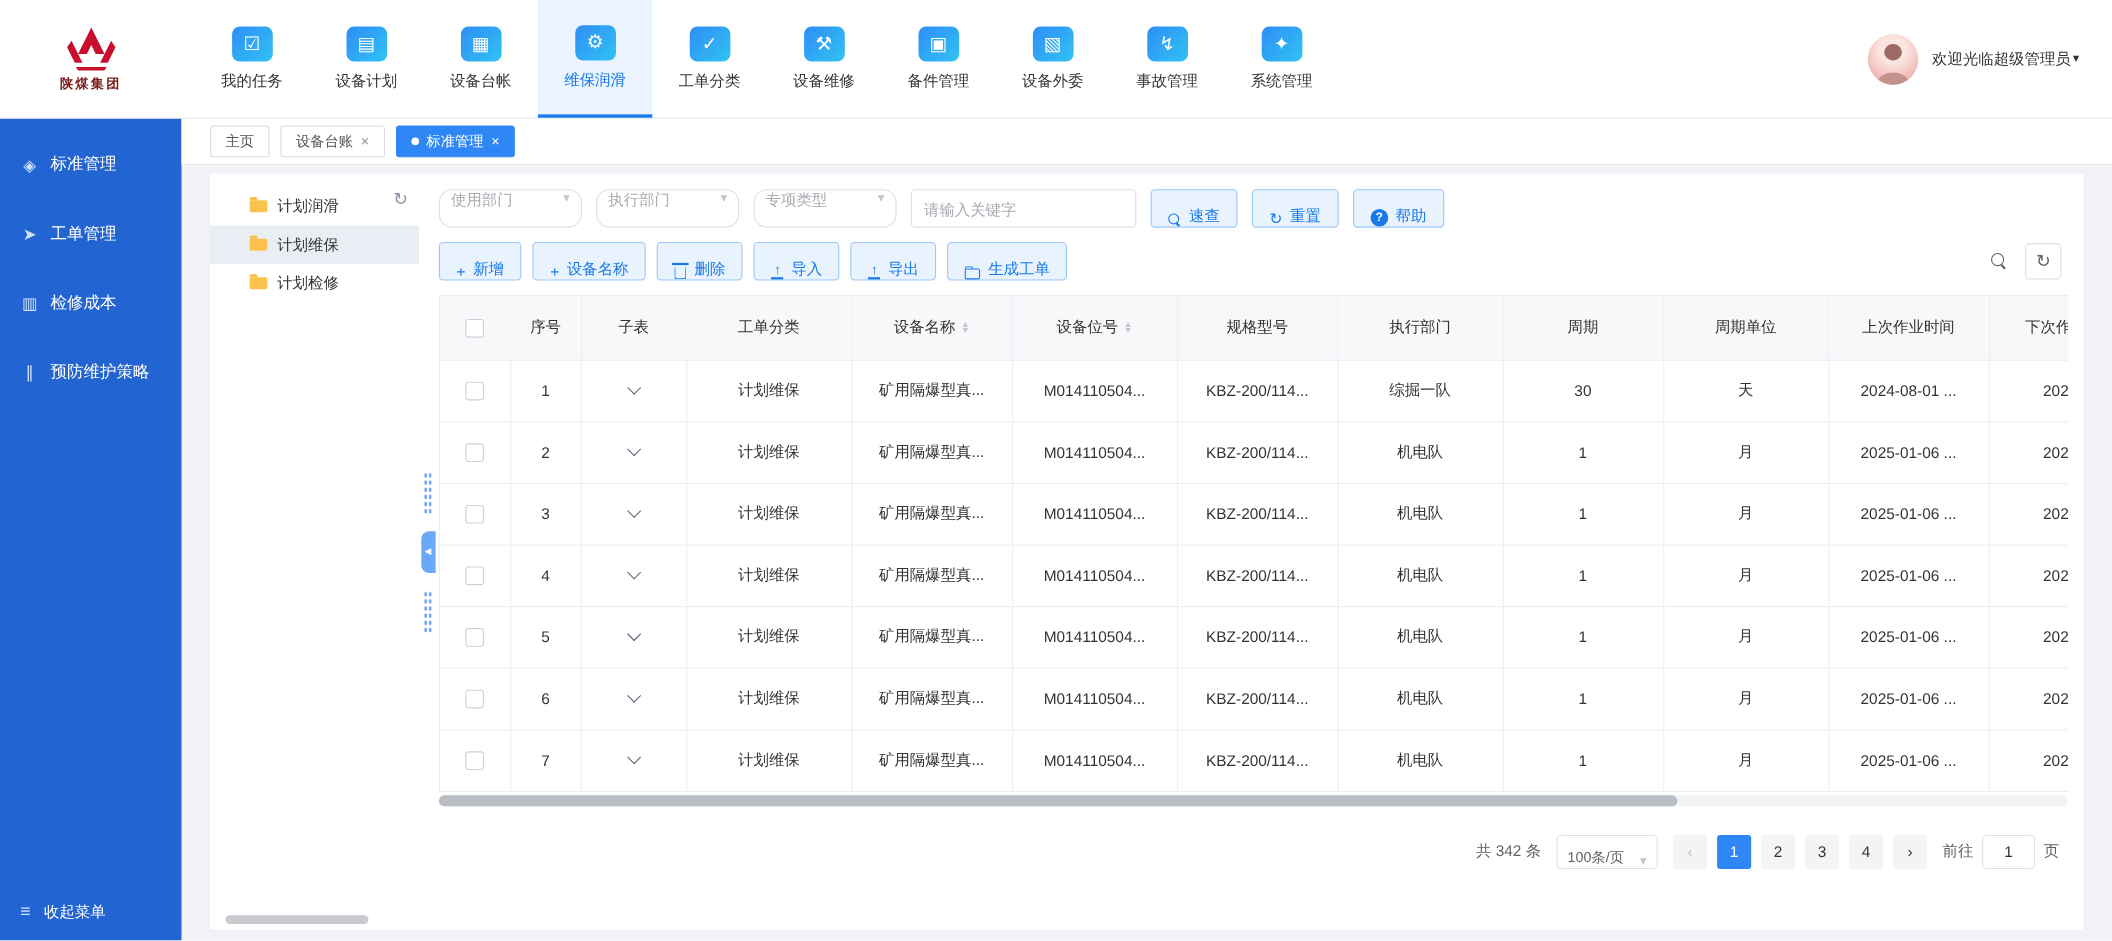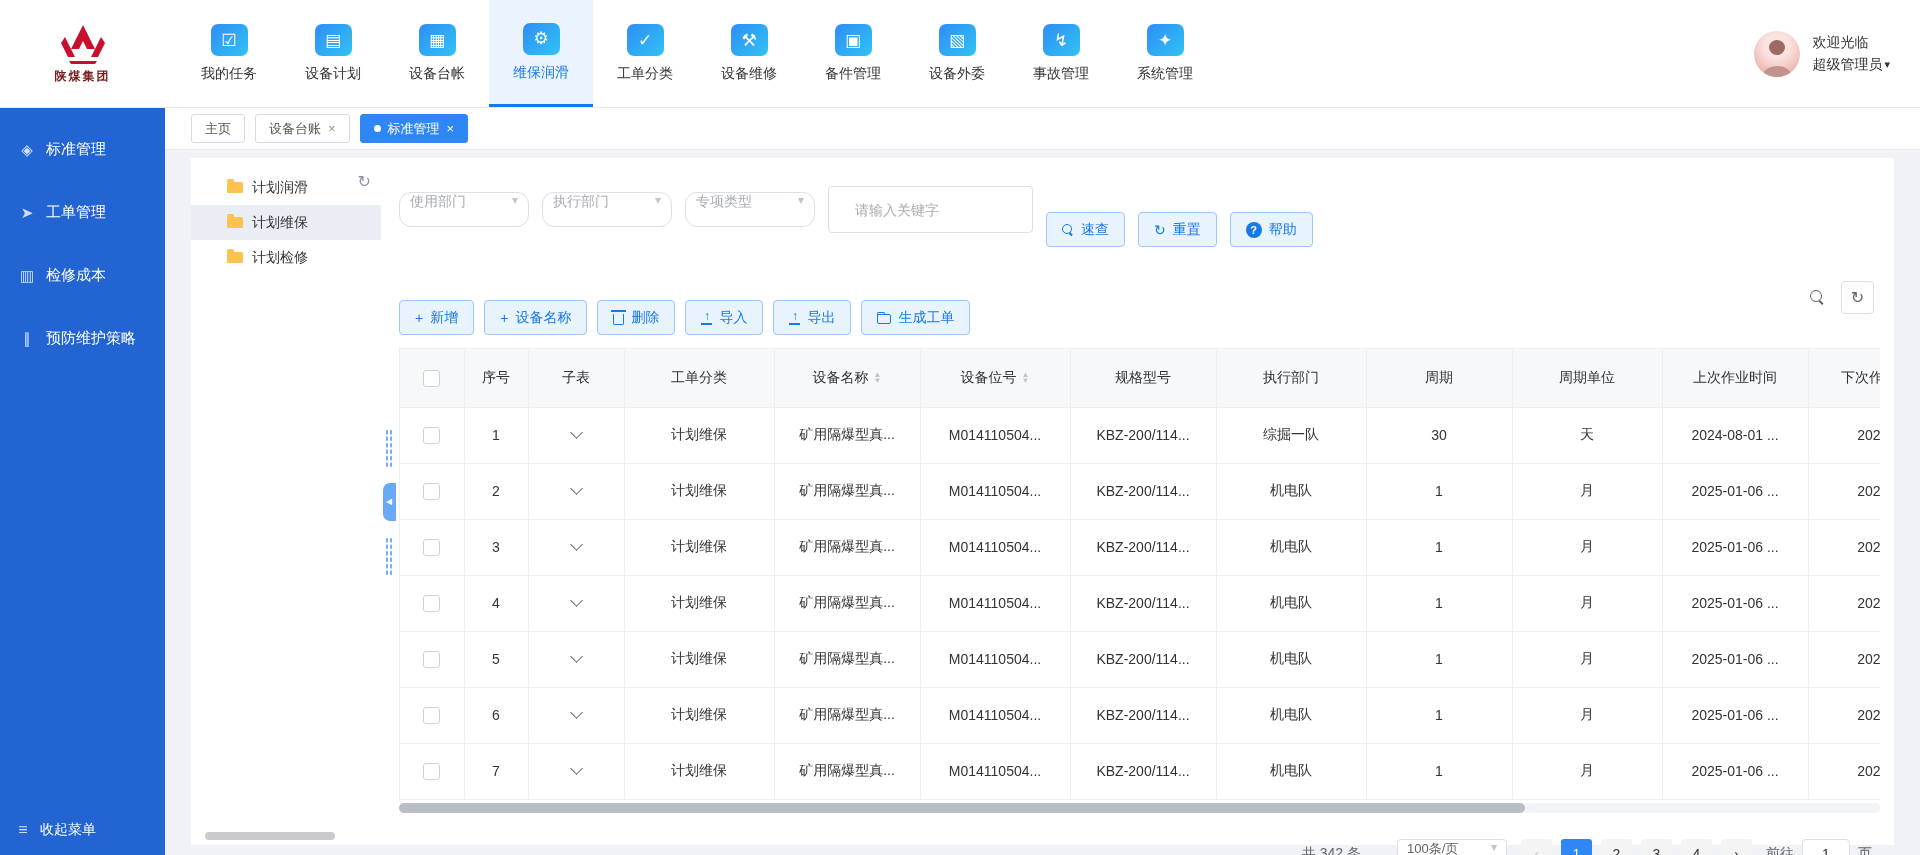--- a/index.html
+++ b/index.html
@@ -17,21 +17,21 @@
   .nav-items { display:flex; align-items:stretch; margin-left:12px; }
   .nav-item { width:104px; display:flex; flex-direction:column; align-items:center; justify-content:center; gap:9px; cursor:pointer; position:relative; }
   .nav-icon { width:37px; height:32px; border-radius:7px; background:linear-gradient(135deg,#2f8df6,#30c3f3); color:#fff; display:flex; align-items:center; justify-content:center; font-size:17px; }
   .nav-label { font-size:14px; color:#333; }
   .nav-item.active { background:#eaf3fe; border-bottom:3px solid #1779e8; }
   .nav-item.active .nav-label { color:#1779e8; }
   .user-box { margin-left:auto; display:flex; align-items:center; gap:12px; padding-right:30px; }
   .avatar { width:46px; height:46px; border-radius:50%; background:radial-gradient(circle at 50% 32%, #fbe3e0 0 32%, #eeb6b0 75%); position:relative; overflow:hidden; flex-shrink:0; }
   .avatar::before { content:''; position:absolute; top:9px; left:15px; width:16px; height:15px; border-radius:50%; background:#9c6a63; }
   .avatar::after { content:''; position:absolute; bottom:-7px; left:9px; width:28px; height:18px; border-radius:50% 50% 0 0; background:#c2938d; }
-  .user-text { display:flex; flex-direction:column; line-height:1.55; font-size:14px; color:#303133; }
+  .user-text { display:flex; flex-direction:row; line-height:1.55; font-size:14px; color:#303133; }
   .user-role { display:flex; align-items:center; gap:2px; cursor:pointer; }
   .user-caret { font-size:11px; color:#303133; }
 
   
   .body-row { flex:1; display:flex; min-height:0; }
 
   
   .sidebar { width:165px; background:#2264d1; color:#fff; display:flex; flex-direction:column; padding-top:10px; flex-shrink:0; }
   .side-item { display:flex; align-items:center; gap:10px; padding:22px 18px; font-size:15px; cursor:pointer; }
   .side-icon { width:18px; text-align:center; font-size:15px; color:#cfe2ff; }
@@ -61,23 +61,23 @@
   
   .splitter { width:16px; flex-shrink:0; display:flex; flex-direction:column; align-items:center; justify-content:center; gap:16px; }
   .dots { width:8px; height:38px; background-image:radial-gradient(#77a9f5 1.2px, transparent 1.4px); background-size:4px 6.5px; }
   .split-arrow { width:13px; height:38px; background:#6aa8f8; border-radius:7px 0 0 7px; color:#fff; display:flex; align-items:center; justify-content:center; font-size:8px; cursor:pointer; }
 
   
   .main-panel { flex:1; min-width:0; padding:14px 14px 0 2px; display:flex; flex-direction:column; }
   .filter-row { display:flex; align-items:center; gap:13px; }
   .select { width:130px; height:35px; border:1px solid #dcdfe6; border-radius:12px; display:flex; align-items:flex-start; justify-content:space-between; padding:0 10px; color:#a8abb2; background:#fff; cursor:pointer; font-size:14px; }
   .sel-caret { color:#c0c4cc; font-size:12px; }
-  .textbox { width:205px; height:47px; border:1px solid #dcdfe6; border-radius:4px; padding:0 26px; font-size:14px; color:#333; outline:none; background:#fff; }
+  .textbox { width:205px; height:35px; border:1px solid #dcdfe6; border-radius:4px; padding:0 11px; font-size:14px; color:#333; outline:none; background:#fff; }
   .textbox::placeholder { color:#a8abb2; }
-  .btn { height:35px; display:inline-flex; align-items:center; gap:7px; padding:0 15px; border:1px solid #9cc7f8; border-radius:4px; background:#e8f3fe; color:#1779e8; font-size:14px; cursor:pointer; white-space:nowrap;margin-top:40px; }
+  .btn { height:35px; display:inline-flex; align-items:flex-end; gap:7px; padding:0 15px; border:1px solid #9cc7f8; border-radius:4px; background:#e8f3fe; color:#1779e8; font-size:14px; cursor:pointer; white-space:nowrap; }
   .bicon { font-size:14px; line-height:1; }
   .help-q { width:16px; height:16px; border-radius:50%; background:#1779e8; color:#fff; font-size:11px; display:flex; align-items:center; justify-content:center; font-weight:bold; }
   
   .mag { position:relative; width:12px; height:12px; display:inline-block; }
   .mag::before { content:''; position:absolute; top:0; left:0; width:8px; height:8px; border:1.6px solid currentColor; border-radius:50%; }
   .mag::after { content:''; position:absolute; left:8px; top:8px; width:4px; height:1.6px; background:currentColor; transform:rotate(45deg); transform-origin:0 0; }
   .mag.gray { color:#606266; width:15px; height:15px; }
   .mag.gray::before { width:10px; height:10px; }
   .mag.gray::after { left:10px; top:10px; width:5px; }
   
@@ -103,21 +103,21 @@
   tbody td { color:#333; background:#fff; height:56px; }
   .checkbox { display:inline-block; width:17px; height:17px; border:1px solid #cdd2d9; border-radius:3px; background:#fff; vertical-align:middle; cursor:pointer; }
   .chev { display:inline-block; width:9px; height:9px; border-right:1.6px solid #5f6b7a; border-bottom:1.6px solid #5f6b7a; transform:rotate(45deg); margin-bottom:3px; cursor:pointer; }
   .sort { display:inline-flex; flex-direction:column; margin-left:5px; font-size:8px; line-height:0.75; color:#c0c4cc; vertical-align:middle; }
 
   .hscroll { margin-top:3px; height:10px; background:#f2f3f5; border-radius:5px; position:relative; flex-shrink:0; }
   .hscroll-thumb { position:absolute; left:0; top:0; height:10px; width:76%; background:#b9bdc4; border-radius:5px; cursor:pointer; }
 
   
   .pager { display:flex; align-items:center; justify-content:flex-end; gap:14px; margin-top:26px; padding-right:8px; color:#606266; }
-  .psize { width:110px; height:31px; border:1px solid #dcdfe6; border-radius:4px; display:flex; align-items:flex-start; justify-content:space-between; padding:0 9px; color:#606266; font-size:13px; cursor:pointer; background:#fff;margin-left:22px; }
+  .psize { width:92px; height:31px; border:1px solid #dcdfe6; border-radius:4px; display:flex; align-items:flex-end; justify-content:space-between; padding:0 9px; color:#606266; font-size:13px; cursor:pointer; background:#fff; }
   .pages { display:flex; align-items:center; gap:9px; }
   .pbtn { min-width:31px; height:31px; border-radius:3px; background:#f4f4f5; display:flex; align-items:center; justify-content:center; color:#303133; font-size:14px; cursor:pointer; padding:0 4px; }
   .pbtn.disabled { color:#c0c4cc; }
   .pbtn.current { background:#2f87f6; color:#fff; }
   .goto-group { display:flex; align-items:center; gap:8px; }
   .goto-input { width:48px; height:31px; border:1px solid #dcdfe6; border-radius:4px; text-align:center; font-size:14px; color:#303133; outline:none; }
 </style>
 </head>
 <body>
 

